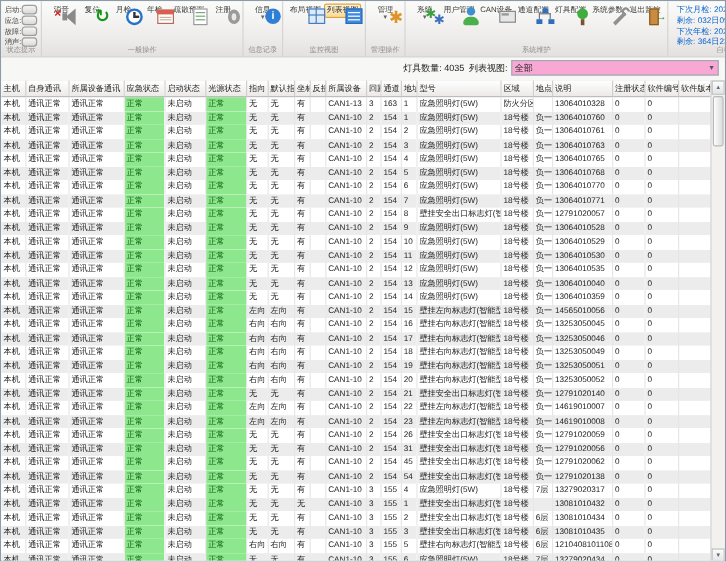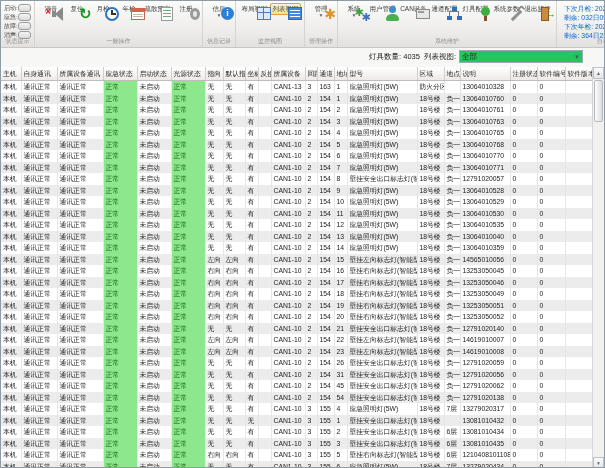--- a/index.html
+++ b/index.html
@@ -64,24 +64,24 @@
   .i-chan b.n3{left:12px;top:11px;width:5px;height:4px;background:#2d6fc0;}
   .i-lamp b.g{left:5px;top:2px;width:9px;height:9px;border-radius:50%;background:#3fae3f;}
   .i-lamp b.s{left:8px;top:11px;width:3px;height:5px;background:#7a5230;}
   .i-wr b.w{left:3px;top:9px;width:13px;height:3px;background:#909090;transform:rotate(-45deg);}
   .i-wr b.e{left:11px;top:1px;width:7px;height:7px;border:2px solid #909090;border-radius:50%;border-right-color:transparent;transform:rotate(45deg);}
   .i-exit b.d{left:3px;top:2px;width:8px;height:14px;background:#c98b3f;border:1px solid #8a5a20;}
   .i-exit i.a{left:9px;top:5px;color:#2c8c2c;font-weight:bold;font-size:9px;line-height:9px;}
 
   
   #filterBar{position:absolute;left:0;top:47px;width:100%;height:19px;background:#f7f7f6;border-bottom:1px solid #d2d2d2;}
-  #filterRight{position:absolute;right:21px;top:2px;display:flex;align-items:center;}
+  #filterRight{position:absolute;right:5px;top:2px;display:flex;align-items:center;}
   #lampCount{font-size:7.5px;color:#222;margin-right:4px;white-space:nowrap;}
   #hostLabel{font-size:7.5px;color:#222;margin-right:3px;white-space:nowrap;}
-  #hostCombo{width:124px;height:13px;background:#22c55e;border:1px solid #9daab6;display:flex;align-items:center;justify-content:space-between;font-size:7.5px;color:#222;padding:0 2px;box-sizing:border-box;}
+  #hostCombo{width:173px;height:13px;background:#f9a8d4;border:1px solid #9daab6;display:flex;align-items:center;justify-content:space-between;font-size:7.5px;color:#222;padding:0 2px;box-sizing:border-box;}
   #hostCombo .arr{font-size:6px;color:#556;}
 
   
   #tableWrap{position:absolute;left:0;top:66px;width:594px;height:402px;overflow:hidden;background:#fff;}
   table{border-collapse:collapse;table-layout:fixed;width:592px;}
   th{background:linear-gradient(#ffffff,#eceae8);border-right:1px solid #cfcfcf;border-bottom:1px solid #bdbdbd;font-weight:normal;font-size:6.8px;color:#222;text-align:left;padding:1px 2px;height:11px;white-space:nowrap;overflow:hidden;}
   td{font-size:6.8px;color:#222;padding:0 2px;height:11.5px;line-height:11.5px;white-space:nowrap;overflow:hidden;border-right:1px solid #e6e6e6;}
   tr:nth-child(even) td{background:#ececec;}
   tr:nth-child(odd) td{background:#ffffff;}
   td.ok{background:#8de88d !important;color:#10610f;}

